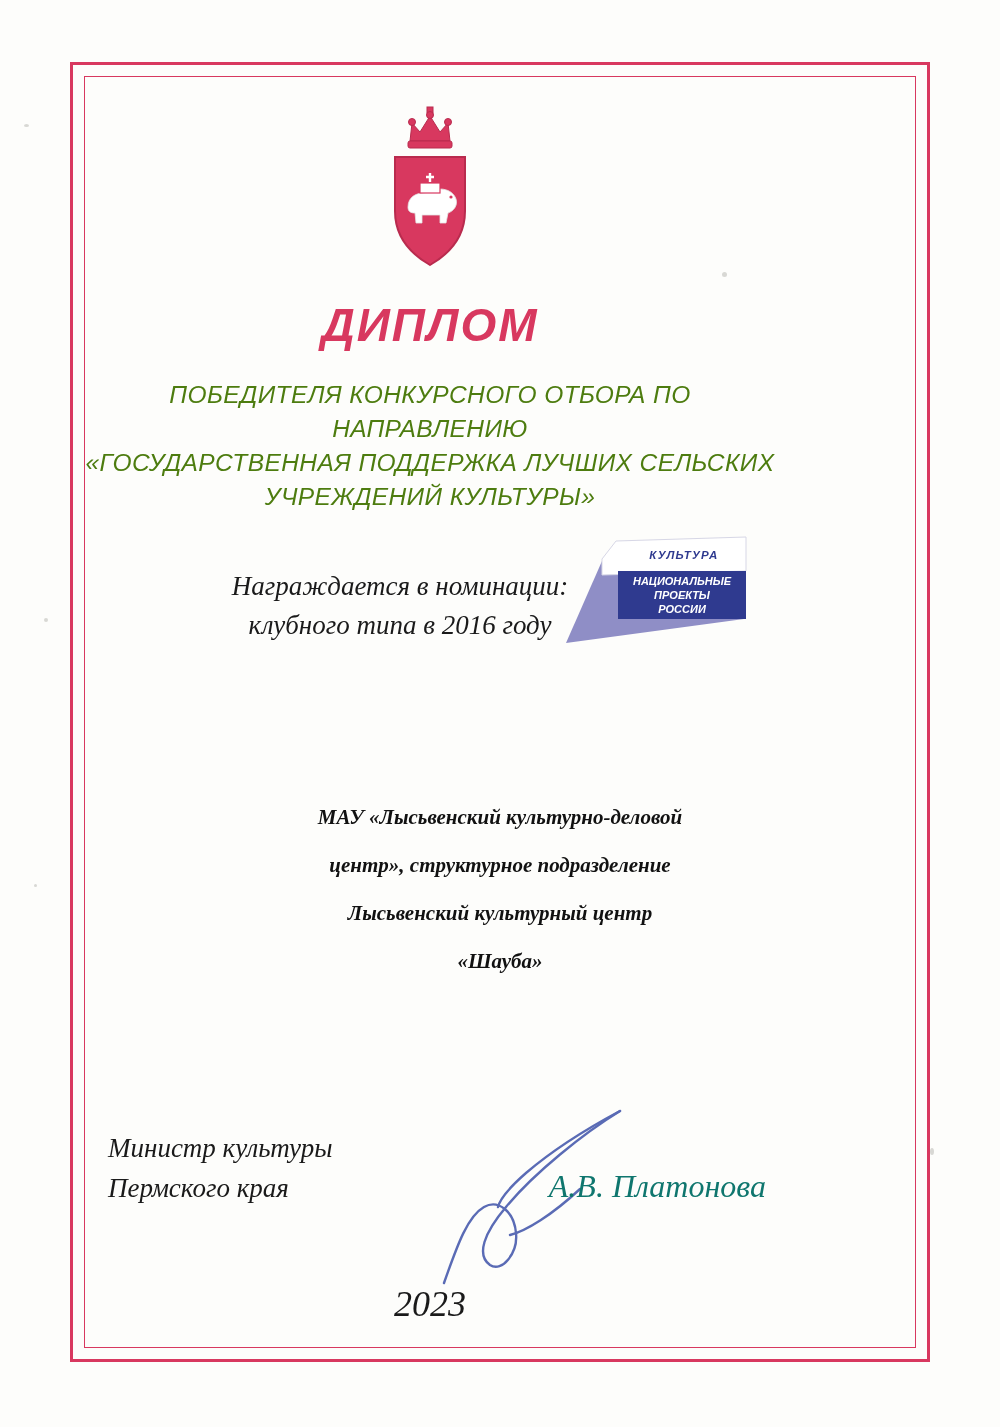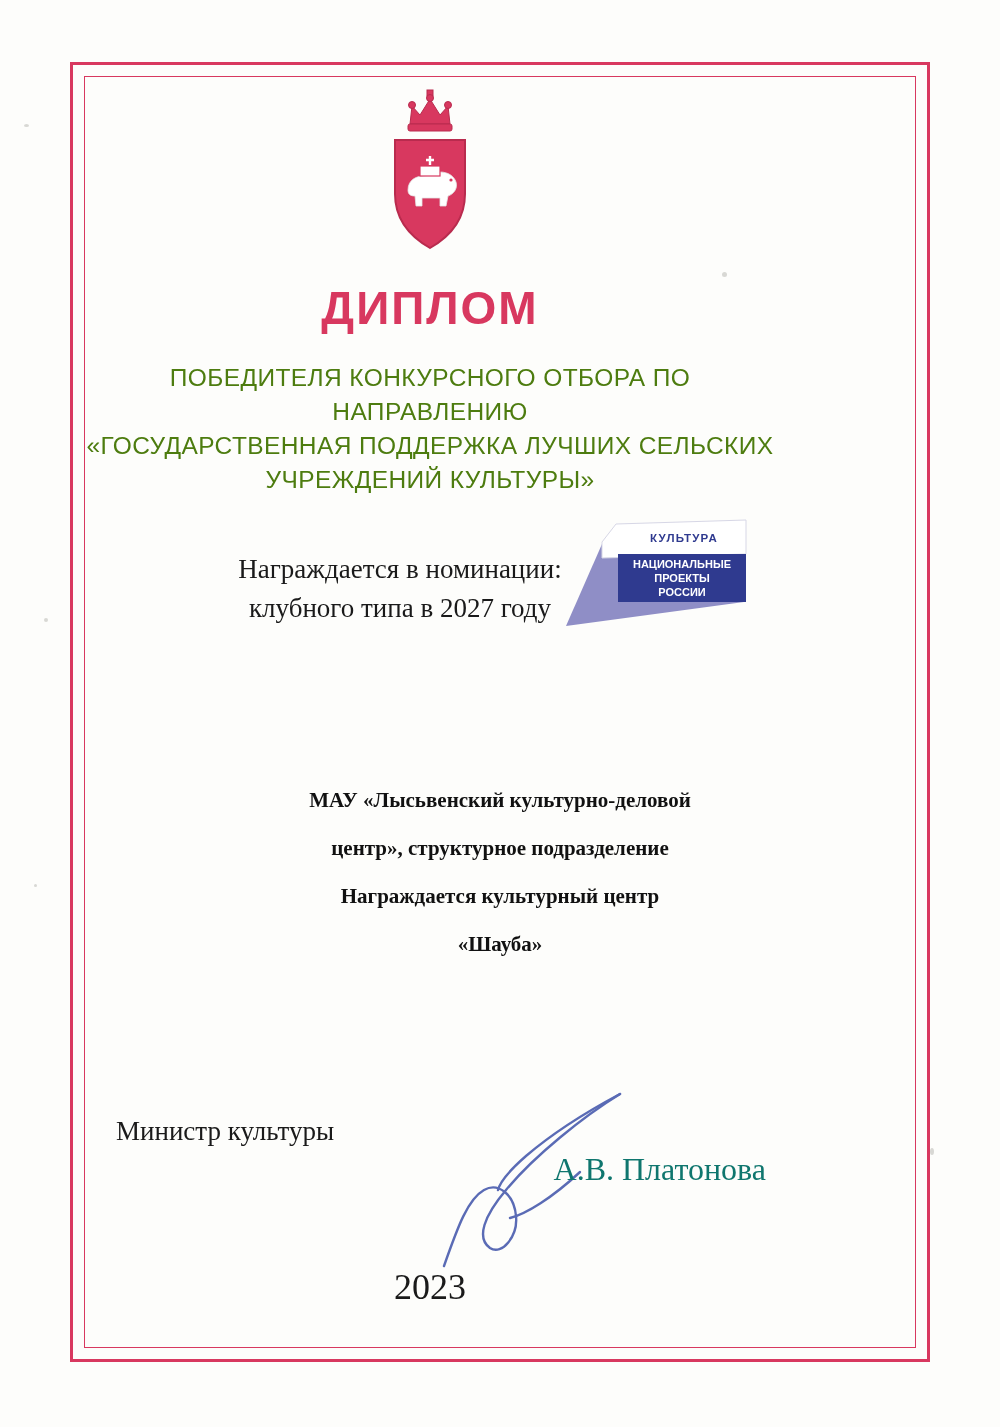--- a/index.html
+++ b/index.html
@@ -45,23 +45,24 @@
     top: 76px;
     width: 832px;
     height: 1272px;
     border: 1.5px solid #d8385f;
     box-sizing: border-box;
   }
 
   .content {
     position: absolute;
     left: 84px;
-    top: 76px;
+    top: 93px;
     width: 692px;
     height: 1272px;
+    font-style: italic;
   }
 
   
   .coat {
     position: absolute;
     left: 50%;
     transform: translateX(-50%);
     top: 8px;
     width: 120px;
     height: 180px;
@@ -126,21 +127,20 @@
   }
 
   
   .sign-left {
     position: absolute;
     left: 24px;
     top: 1035px;
     font-size: 27px;
     line-height: 40px;
     color: #1a1a1a;
-    margin-left: 8px;
   }
   .sign-right {
     position: absolute;
     right: 10px;
     top: 1075px;
     font-size: 32px;
     color: #0f766e;
   }
   .signature-mark {
     position: absolute;
@@ -201,47 +201,48 @@
     <div class="title-main">ДИПЛОМ</div>
 
     <div class="title-sub">
       <div>ПОБЕДИТЕЛЯ КОНКУРСНОГО ОТБОРА ПО НАПРАВЛЕНИЮ</div>
       <div>«ГОСУДАРСТВЕННАЯ ПОДДЕРЖКА ЛУЧШИХ СЕЛЬСКИХ</div>
       <div>УЧРЕЖДЕНИЙ КУЛЬТУРЫ»</div>
     </div>
 
     <div class="nomination">
       <div>Награждается в номинации:</div>
-      <div>клубного типа в 2027 году</div>
+      <div>клубного типа в 2016 году</div>
     </div>
 
     <div class="np-logo">
       <svg viewBox="0 0 196 126" width="196" height="126" xmlns="http://www.w3.org/2000/svg">
 
         <path d="M10 116 L46 34 L188 28 L188 92 Z" fill="#8f8ec6"></path>
 
         <path d="M46 32 L60 14 L190 10 L190 44 L46 48 Z" fill="#ffffff" stroke="#d7d7e6" stroke-width="1"></path>
         <text x="128" y="32" font-family="Liberation Sans, sans-serif" font-size="11.5" font-weight="bold" fill="#2f3a8f" text-anchor="middle" letter-spacing="1.2">КУЛЬТУРА</text>
 
         <rect x="62" y="44" width="128" height="48" fill="#2f3a8f"></rect>
         <text x="126" y="58" font-family="Liberation Sans, sans-serif" font-size="11" font-weight="bold" fill="#ffffff" text-anchor="middle">НАЦИОНАЛЬНЫЕ</text>
         <text x="126" y="72" font-family="Liberation Sans, sans-serif" font-size="11" font-weight="bold" fill="#ffffff" text-anchor="middle">ПРОЕКТЫ</text>
         <text x="126" y="86" font-family="Liberation Sans, sans-serif" font-size="11" font-weight="bold" fill="#ffffff" text-anchor="middle">РОССИИ</text>
       </svg>
     </div>
 
     <div class="recipient">
       <div>МАУ «Лысьвенский культурно-деловой</div>
       <div>центр», структурное подразделение</div>
-      <div>Награждается культурный центр</div>
+      <div>Лысьвенский культурный центр</div>
       <div>«Шауба»</div>
     </div>
 
     <div class="sign-left">
       <div>Министр культуры</div>
+      <div>Пермского края</div>
     </div>
 
     <div class="signature-mark">
       <svg viewBox="0 0 230 200" width="230" height="200" xmlns="http://www.w3.org/2000/svg">
         <g fill="none" stroke="#5a6bb5" stroke-width="2.4" stroke-linecap="round">
           <path d="M206 8 C170 30 120 70 92 104 C70 130 62 152 76 162 C88 170 104 150 102 130
                    C100 108 84 96 70 104 C54 113 44 140 30 180"></path>
           <path d="M206 8 C176 24 140 46 112 70 C96 84 86 96 84 104"></path>
           <path d="M96 132 C112 128 138 112 166 86"></path>
         </g>

